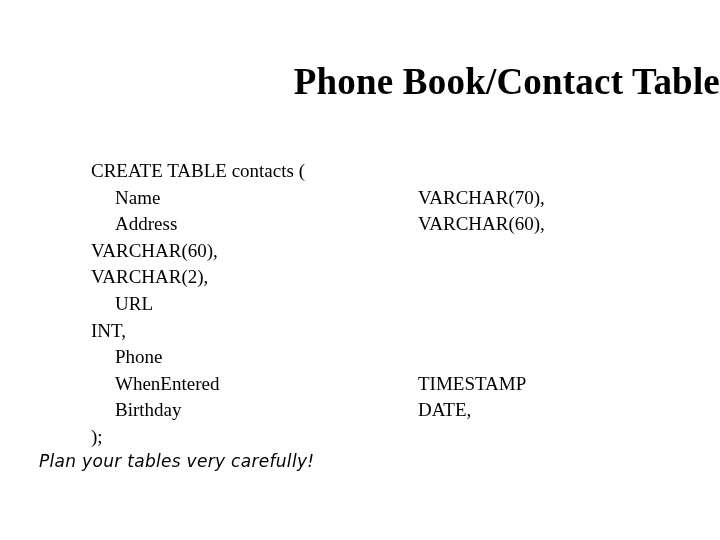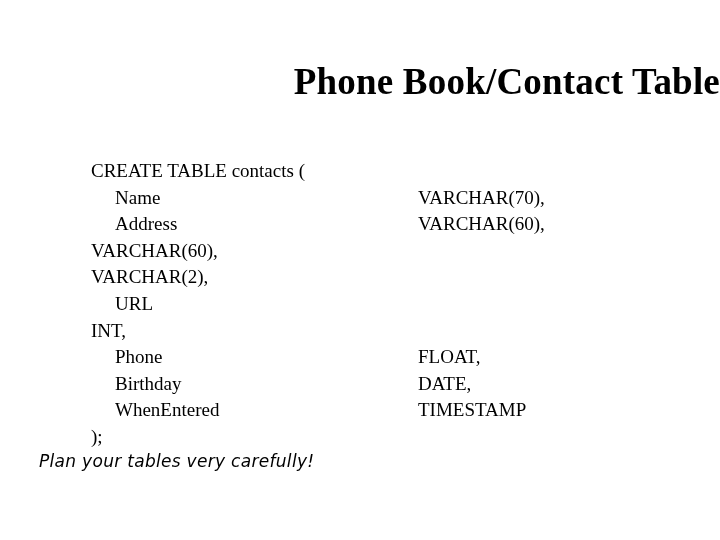--- a/index.html
+++ b/index.html
@@ -125,31 +125,30 @@
     <div class="sql-row">
       <span class="col-name">URL</span>
     </div>
 
     <div class="sql-row">
       <span class="col-type">INT,</span>
     </div>
 
     <div class="sql-row">
       <span class="col-name">Phone</span>
-      <span class="col-type">FLOAT,</span>
+    </div>
+
+    <div class="sql-row">
+      <span class="col-name">WhenEntered</span>
+      <span class="col-type">TIMESTAMP</span>
     </div>
 
     <div class="sql-row">
       <span class="col-name">Birthday</span>
       <span class="col-type">DATE,</span>
-    </div>
-
-    <div class="sql-row">
-      <span class="col-name">WhenEntered</span>
-      <span class="col-type">TIMESTAMP</span>
     </div>
 
   </div>
 
   <div class="sql-close">);</div>
 </div>
 
 <div class="note-block">
   <span class="note-line">Plan your tables very carefully!</span>
 </div>

